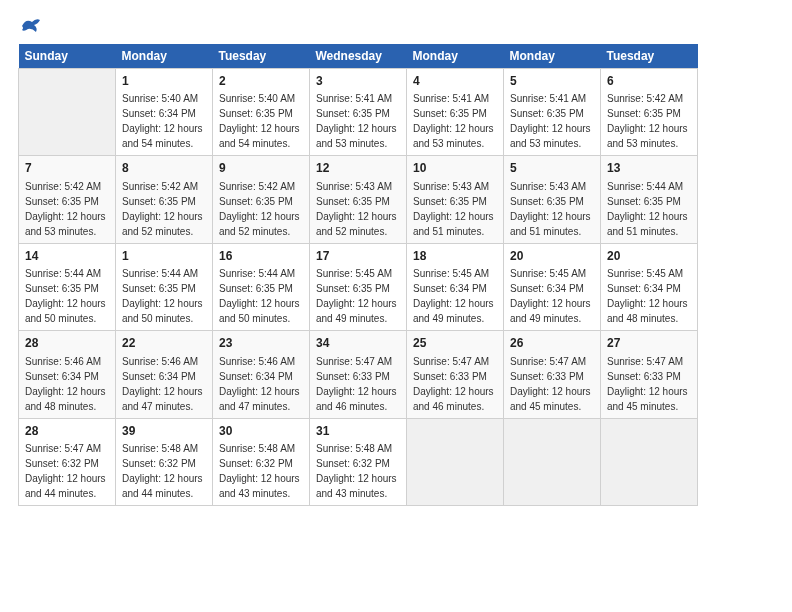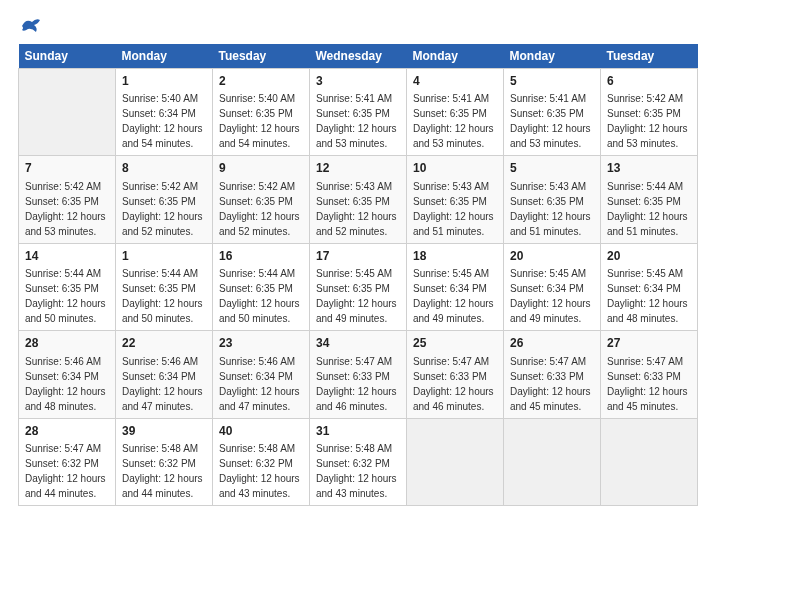--- a/index.html
+++ b/index.html
@@ -254,21 +254,21 @@
         <tr>
           <td>
             <span class="day-num">28</span>
             <div class="day-info">Sunrise: 5:47 AM<br>Sunset: 6:32 PM<br>Daylight: 12 hours<br>and 44 minutes.</div>
           </td>
           <td>
             <span class="day-num">39</span>
             <div class="day-info">Sunrise: 5:48 AM<br>Sunset: 6:32 PM<br>Daylight: 12 hours<br>and 44 minutes.</div>
           </td>
           <td>
-            <span class="day-num">40</span>
+            <span class="day-num">30</span>
             <div class="day-info">Sunrise: 5:48 AM<br>Sunset: 6:32 PM<br>Daylight: 12 hours<br>and 43 minutes.</div>
           </td>
           <td>
             <span class="day-num">31</span>
             <div class="day-info">Sunrise: 5:48 AM<br>Sunset: 6:32 PM<br>Daylight: 12 hours<br>and 43 minutes.</div>
           </td>
           <td class="empty-cell"></td>
           <td class="empty-cell"></td>
           <td class="empty-cell"></td>
         </tr>

